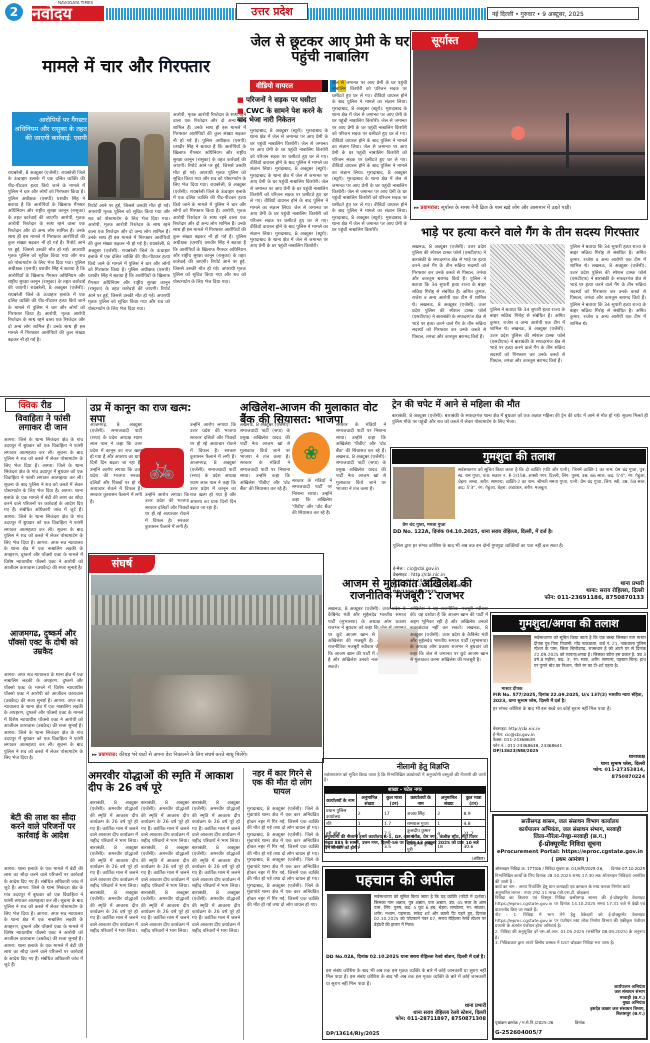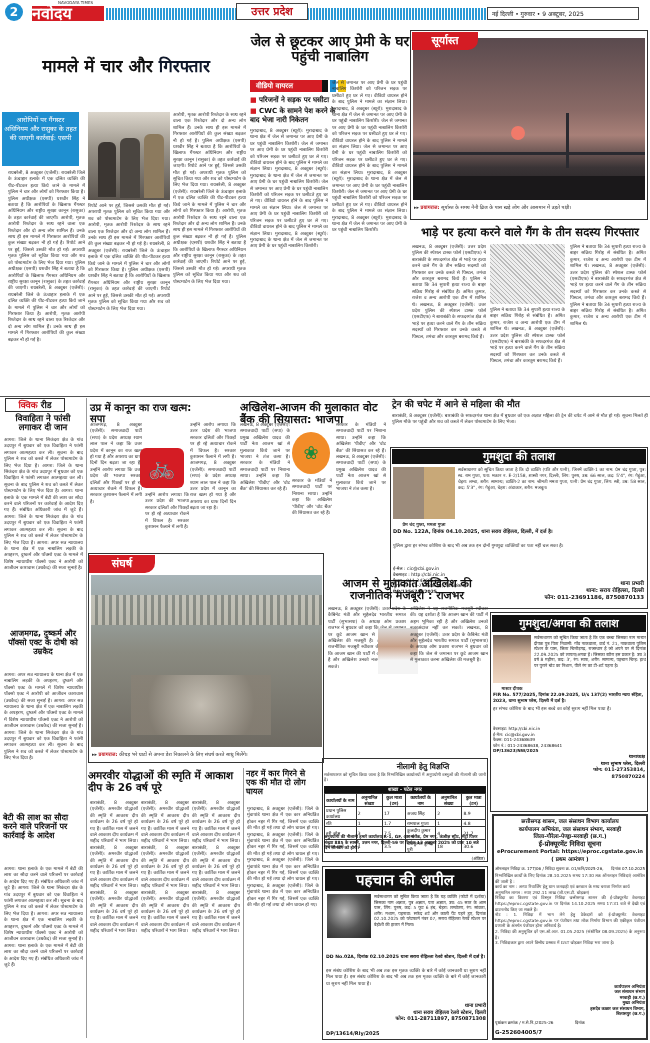--- a/index.html
+++ b/index.html
@@ -34,34 +34,34 @@
   <div class="abs brand">नवोदय टाइम्स</div>
   <div class="abs stripe"></div>
   <div class="abs state">उत्तर प्रदेश</div>
   <div class="abs dateline">नई दिल्ली • गुरुवार • 9 अक्टूबर, 2025</div>
 </div>
 
 <div class="abs h1" style="left:6px;top:38px;width:240px;font-size:17px;text-align:center">
   <br>
   <span>मामले में चार और </span><span style="color:#0f172a">गिरफ्तार</span>
 </div>
-<div class="abs" style="left:2px;top:112px;width:77px;height:54px;background:#1e8fd0;color:#fff;font-size:6.5px;line-height:9px;text-align:center;padding:4px 2px">आरोपियों पर गैंगस्टर अधिनियम और रासुका के तहत की जाएगी कार्रवाई: एसपी</div>
+<div class="abs" style="left:12px;top:112px;width:77px;height:54px;background:#1e8fd0;color:#fff;font-size:6.5px;line-height:9px;text-align:right;padding:4px 2px">आरोपियों पर गैंगस्टर अधिनियम और रासुका के तहत की जाएगी कार्रवाई: एसपी</div>
 <div class="abs txt" style="left:8px;top:170px;width:77px;height:228px"><span>रायबरेली, 8 अक्टूबर (एजेंसी): रायबरेली जिले के ऊंचाहार इलाके में एक दलित व्यक्ति की पीट-पीटकर हत्या किये जाने के मामले में पुलिस ने चार और लोगों को गिरफ्तार किया है।</span> <span>पुलिस अधीक्षक (एसपी) यशवीर सिंह ने बताया है कि आरोपियों के खिलाफ गैंगस्टर अधिनियम और राष्ट्रीय सुरक्षा कानून (रासुका) के तहत कार्रवाई की जाएगी।</span> <span>आरोपी, मृतक आरोपी रिश्तेदार के साथ रहने वाला एक रिश्तेदार और दो अन्य लोग शामिल हैं। उनके साथ ही इस मामले में गिरफ्तार आरोपियों की कुल संख्या बढ़कर नौ हो गई है।</span> <span>रिपोर्ट आने पर हुई, जिससे उसकी मौत हो गई। अपराधी मृतक पुलिस को सूचित किया गया और शव को पोस्टमार्टम के लिए भेज दिया गया।</span> <span>पुलिस अधीक्षक (एसपी) यशवीर सिंह ने बताया है कि आरोपियों के खिलाफ गैंगस्टर अधिनियम और राष्ट्रीय सुरक्षा कानून (रासुका) के तहत कार्रवाई की जाएगी।</span> <span>रायबरेली, 8 अक्टूबर (एजेंसी): रायबरेली जिले के ऊंचाहार इलाके में एक दलित व्यक्ति की पीट-पीटकर हत्या किये जाने के मामले में पुलिस ने चार और लोगों को गिरफ्तार किया है।</span> <span>आरोपी, मृतक आरोपी रिश्तेदार के साथ रहने वाला एक रिश्तेदार और दो अन्य लोग शामिल हैं। उनके साथ ही इस मामले में गिरफ्तार आरोपियों की कुल संख्या बढ़कर नौ हो गई है।</span></div>
 <div class="abs photo" style="left:88px;top:112px;width:82px;height:88px;background:linear-gradient(180deg,#dcd6cc 0,#9a948a 40%,#5a544e 100%)">
   <div class="abs" style="left:10px;top:30px;width:18px;height:55px;background:#3b3632;border-radius:6px 6px 0 0"></div>
   <div class="abs" style="left:32px;top:26px;width:20px;height:60px;background:#4a4540;border-radius:6px 6px 0 0"></div>
   <div class="abs" style="left:56px;top:22px;width:20px;height:64px;background:#8c7a5e;border-radius:6px 6px 0 0"></div>
 </div>
 <div class="abs txt" style="left:88px;top:203px;width:82px;height:195px"><span>रिपोर्ट आने पर हुई, जिससे उसकी मौत हो गई। अपराधी मृतक पुलिस को सूचित किया गया और शव को पोस्टमार्टम के लिए भेज दिया गया।</span> <span>आरोपी, मृतक आरोपी रिश्तेदार के साथ रहने वाला एक रिश्तेदार और दो अन्य लोग शामिल हैं। उनके साथ ही इस मामले में गिरफ्तार आरोपियों की कुल संख्या बढ़कर नौ हो गई है।</span> <span>रायबरेली, 8 अक्टूबर (एजेंसी): रायबरेली जिले के ऊंचाहार इलाके में एक दलित व्यक्ति की पीट-पीटकर हत्या किये जाने के मामले में पुलिस ने चार और लोगों को गिरफ्तार किया है।</span> <span>पुलिस अधीक्षक (एसपी) यशवीर सिंह ने बताया है कि आरोपियों के खिलाफ गैंगस्टर अधिनियम और राष्ट्रीय सुरक्षा कानून (रासुका) के तहत कार्रवाई की जाएगी।</span> <span>रिपोर्ट आने पर हुई, जिससे उसकी मौत हो गई। अपराधी मृतक पुलिस को सूचित किया गया और शव को पोस्टमार्टम के लिए भेज दिया गया।</span></div>
 <div class="abs txt" style="left:173px;top:112px;width:73px;height:286px"><span>आरोपी, मृतक आरोपी रिश्तेदार के साथ रहने वाला एक रिश्तेदार और दो अन्य लोग शामिल हैं। उनके साथ ही इस मामले में गिरफ्तार आरोपियों की कुल संख्या बढ़कर नौ हो गई है।</span> <span>पुलिस अधीक्षक (एसपी) यशवीर सिंह ने बताया है कि आरोपियों के खिलाफ गैंगस्टर अधिनियम और राष्ट्रीय सुरक्षा कानून (रासुका) के तहत कार्रवाई की जाएगी।</span> <span>रिपोर्ट आने पर हुई, जिससे उसकी मौत हो गई। अपराधी मृतक पुलिस को सूचित किया गया और शव को पोस्टमार्टम के लिए भेज दिया गया।</span> <span>रायबरेली, 8 अक्टूबर (एजेंसी): रायबरेली जिले के ऊंचाहार इलाके में एक दलित व्यक्ति की पीट-पीटकर हत्या किये जाने के मामले में पुलिस ने चार और लोगों को गिरफ्तार किया है।</span> <span>आरोपी, मृतक आरोपी रिश्तेदार के साथ रहने वाला एक रिश्तेदार और दो अन्य लोग शामिल हैं। उनके साथ ही इस मामले में गिरफ्तार आरोपियों की कुल संख्या बढ़कर नौ हो गई है।</span> <span>पुलिस अधीक्षक (एसपी) यशवीर सिंह ने बताया है कि आरोपियों के खिलाफ गैंगस्टर अधिनियम और राष्ट्रीय सुरक्षा कानून (रासुका) के तहत कार्रवाई की जाएगी।</span> <span>रिपोर्ट आने पर हुई, जिससे उसकी मौत हो गई। अपराधी मृतक पुलिस को सूचित किया गया और शव को पोस्टमार्टम के लिए भेज दिया गया।</span></div>
 
 <div class="abs h1" style="left:250px;top:34px;width:160px;font-size:14px;text-align:center">जेल से छूटकर आए प्रेमी के घर पहुंची नाबालिग</div>
 <div class="abs" style="left:250px;top:80px;width:82px;height:12px;background:#d41c24;color:#fff;font-size:7px;font-weight:bold;padding-left:6px;line-height:12px">वीडियो वायरल</div>
 <div class="abs" style="left:322px;top:80px;width:24px;height:12px;background:linear-gradient(90deg,#111 0 6px,#fff 6px 8px,#1e8fd0 8px 14px,#fff 14px 16px,#f1c40f 16px 24px)"></div>
-<div class="abs" style="left:250px;top:96px;width:96px;font-size:7px;font-weight:bold;line-height:9px">
+<div class="abs" style="left:237px;top:96px;width:96px;font-size:7px;font-weight:bold;line-height:9px">
   <div style="margin-bottom:2px"><span style="color:#d41c24">■ </span><span>परिजनों ने सड़क पर घसीटा</span></div>
   <div><span style="color:#d41c24">■ </span><span>CWC के सामने पेश करने के बाद भेजा नारी निकेतन</span></div>
 </div>
 <div class="abs txt" style="left:250px;top:128px;width:78px;height:268px"><span>मुरादाबाद, 8 अक्टूबर (ब्यूरो): मुरादाबाद के थाना क्षेत्र में जेल से जमानत पर आए प्रेमी के घर पहुंची नाबालिग किशोरी।</span> <span>जेल से जमानत पर आए प्रेमी के घर पहुंची नाबालिग किशोरी को परिजन सड़क पर घसीटते हुए घर ले गए। वीडियो वायरल होने के बाद पुलिस ने मामले का संज्ञान लिया।</span> <span>मुरादाबाद, 8 अक्टूबर (ब्यूरो): मुरादाबाद के थाना क्षेत्र में जेल से जमानत पर आए प्रेमी के घर पहुंची नाबालिग किशोरी।</span> <span>जेल से जमानत पर आए प्रेमी के घर पहुंची नाबालिग किशोरी को परिजन सड़क पर घसीटते हुए घर ले गए। वीडियो वायरल होने के बाद पुलिस ने मामले का संज्ञान लिया।</span> <span>जेल से जमानत पर आए प्रेमी के घर पहुंची नाबालिग किशोरी को परिजन सड़क पर घसीटते हुए घर ले गए। वीडियो वायरल होने के बाद पुलिस ने मामले का संज्ञान लिया।</span> <span>मुरादाबाद, 8 अक्टूबर (ब्यूरो): मुरादाबाद के थाना क्षेत्र में जेल से जमानत पर आए प्रेमी के घर पहुंची नाबालिग किशोरी।</span></div>
 <div class="abs txt" style="left:332px;top:80px;width:75px;height:316px"><span>जेल से जमानत पर आए प्रेमी के घर पहुंची नाबालिग किशोरी को परिजन सड़क पर घसीटते हुए घर ले गए। वीडियो वायरल होने के बाद पुलिस ने मामले का संज्ञान लिया।</span> <span>मुरादाबाद, 8 अक्टूबर (ब्यूरो): मुरादाबाद के थाना क्षेत्र में जेल से जमानत पर आए प्रेमी के घर पहुंची नाबालिग किशोरी।</span> <span>जेल से जमानत पर आए प्रेमी के घर पहुंची नाबालिग किशोरी को परिजन सड़क पर घसीटते हुए घर ले गए। वीडियो वायरल होने के बाद पुलिस ने मामले का संज्ञान लिया।</span> <span>जेल से जमानत पर आए प्रेमी के घर पहुंची नाबालिग किशोरी को परिजन सड़क पर घसीटते हुए घर ले गए। वीडियो वायरल होने के बाद पुलिस ने मामले का संज्ञान लिया।</span> <span>मुरादाबाद, 8 अक्टूबर (ब्यूरो): मुरादाबाद के थाना क्षेत्र में जेल से जमानत पर आए प्रेमी के घर पहुंची नाबालिग किशोरी।</span> <span>जेल से जमानत पर आए प्रेमी के घर पहुंची नाबालिग किशोरी को परिजन सड़क पर घसीटते हुए घर ले गए। वीडियो वायरल होने के बाद पुलिस ने मामले का संज्ञान लिया।</span> <span>मुरादाबाद, 8 अक्टूबर (ब्यूरो): मुरादाबाद के थाना क्षेत्र में जेल से जमानत पर आए प्रेमी के घर पहुंची नाबालिग किशोरी।</span></div>
 
 <div class="abs box" style="left:410px;top:30px;width:238px;height:190px"></div>
 <div class="abs photo" style="left:413px;top:38px;width:232px;height:162px;background:linear-gradient(180deg,#5a4a4e 0%,#8a6a66 45%,#a88078 60%,#3a3436 80%,#1e1c1e 100%)">
   <div class="abs" style="left:98px;top:88px;width:14px;height:14px;border-radius:50%;background:#f07a6a"></div>
   <div class="abs" style="left:0;top:114px;width:232px;height:3px;background:#2a2a30"></div>
@@ -77,21 +77,21 @@
 <div class="abs txt" style="left:490px;top:307px;width:75px;height:86px"><span>पुलिस ने बताया कि 34 सुपारी हत्या राज्य के बाहर सक्रिय गिरोह से संबंधित है। अमित कुमार, राजेश व अन्य आरोपी एक टीम में शामिल थे।</span> <span>लखनऊ, 8 अक्टूबर (एजेंसी): उत्तर प्रदेश पुलिस की स्पेशल टास्क फोर्स (एसटीएफ) ने बाराबंकी के सफदरगंज क्षेत्र से भाड़े पर हत्या करने वाले गैंग के तीन सक्रिय सदस्यों को गिरफ्तार कर उनके कब्जे से पिस्टल, तमंचा और कारतूस बरामद किये हैं।</span></div>
 <div class="abs txt" style="left:570px;top:244px;width:76px;height:148px"><span>पुलिस ने बताया कि 34 सुपारी हत्या राज्य के बाहर सक्रिय गिरोह से संबंधित है। अमित कुमार, राजेश व अन्य आरोपी एक टीम में शामिल थे।</span> <span>लखनऊ, 8 अक्टूबर (एजेंसी): उत्तर प्रदेश पुलिस की स्पेशल टास्क फोर्स (एसटीएफ) ने बाराबंकी के सफदरगंज क्षेत्र से भाड़े पर हत्या करने वाले गैंग के तीन सक्रिय सदस्यों को गिरफ्तार कर उनके कब्जे से पिस्टल, तमंचा और कारतूस बरामद किये हैं।</span> <span>पुलिस ने बताया कि 34 सुपारी हत्या राज्य के बाहर सक्रिय गिरोह से संबंधित है। अमित कुमार, राजेश व अन्य आरोपी एक टीम में शामिल थे।</span></div>
 
 <div class="abs hsep" style="left:0;top:396px;width:650px"></div>
 
 <div class="abs box" style="left:5px;top:398px;width:60px;height:14px;font-size:9px;font-weight:bold;text-align:center;line-height:13px"><span style="color:#d41c24">क्विक</span> <span>रीड</span></div>
 <div class="abs h1" style="left:3px;top:414px;width:80px;font-size:8.5px;text-align:center">विवाहिता ने फांसी लगाकर दी जान</div>
 <div class="abs txt" style="left:4px;top:437px;width:79px;height:187px"><span>आगरा: जिले के थाना सिकंदरा क्षेत्र के गांव उदयपुर में बुधवार को एक विवाहिता ने फांसी लगाकर आत्महत्या कर ली। सूचना के बाद पुलिस ने शव को कब्जे में लेकर पोस्टमार्टम के लिए भेज दिया है।</span> <span>आगरा: जिले के थाना सिकंदरा क्षेत्र के गांव उदयपुर में बुधवार को एक विवाहिता ने फांसी लगाकर आत्महत्या कर ली। सूचना के बाद पुलिस ने शव को कब्जे में लेकर पोस्टमार्टम के लिए भेज दिया है।</span> <span>आगरा: थाना इलाके के एक मामले में बेटी की लाश का सौदा करने वाले परिजनों पर कार्रवाई के आदेश दिए गए हैं। संबंधित अधिकारी जांच में जुटे हैं।</span> <span>आगरा: जिले के थाना सिकंदरा क्षेत्र के गांव उदयपुर में बुधवार को एक विवाहिता ने फांसी लगाकर आत्महत्या कर ली। सूचना के बाद पुलिस ने शव को कब्जे में लेकर पोस्टमार्टम के लिए भेज दिया है।</span> <span>आगरा: अपर सत्र न्यायालय के थाना क्षेत्र में एक नाबालिग लड़की के अपहरण, दुष्कर्म और पॉक्सो एक्ट के मामले में विशेष न्यायाधीश पॉक्सो एक्ट ने आरोपी को आजीवन कारावास (उम्रकैद) की सजा सुनाई है।</span></div>
 <div class="abs h1" style="left:3px;top:630px;width:80px;font-size:8px;text-align:center">आजमगढ, दुष्कर्म और पॉक्सो एक्ट के दोषी को उम्रकैद</div>
 <div class="abs txt" style="left:4px;top:672px;width:79px;height:140px"><span>आगरा: अपर सत्र न्यायालय के थाना क्षेत्र में एक नाबालिग लड़की के अपहरण, दुष्कर्म और पॉक्सो एक्ट के मामले में विशेष न्यायाधीश पॉक्सो एक्ट ने आरोपी को आजीवन कारावास (उम्रकैद) की सजा सुनाई है।</span> <span>आगरा: अपर सत्र न्यायालय के थाना क्षेत्र में एक नाबालिग लड़की के अपहरण, दुष्कर्म और पॉक्सो एक्ट के मामले में विशेष न्यायाधीश पॉक्सो एक्ट ने आरोपी को आजीवन कारावास (उम्रकैद) की सजा सुनाई है।</span> <span>आगरा: जिले के थाना सिकंदरा क्षेत्र के गांव उदयपुर में बुधवार को एक विवाहिता ने फांसी लगाकर आत्महत्या कर ली। सूचना के बाद पुलिस ने शव को कब्जे में लेकर पोस्टमार्टम के लिए भेज दिया है।</span></div>
-<div class="abs h1" style="left:3px;top:814px;width:80px;font-size:8px;">बेटी की लाश का सौदा करने वाले परिजनों पर कार्रवाई के आदेश</div>
+<div class="abs h1" style="left:3px;top:814px;width:80px;font-size:8px;text-align:center">बेटी की लाश का सौदा करने वाले परिजनों पर कार्रवाई के आदेश</div>
 <div class="abs txt" style="left:4px;top:866px;width:79px;height:172px"><span>आगरा: थाना इलाके के एक मामले में बेटी की लाश का सौदा करने वाले परिजनों पर कार्रवाई के आदेश दिए गए हैं। संबंधित अधिकारी जांच में जुटे हैं।</span> <span>आगरा: जिले के थाना सिकंदरा क्षेत्र के गांव उदयपुर में बुधवार को एक विवाहिता ने फांसी लगाकर आत्महत्या कर ली। सूचना के बाद पुलिस ने शव को कब्जे में लेकर पोस्टमार्टम के लिए भेज दिया है।</span> <span>आगरा: अपर सत्र न्यायालय के थाना क्षेत्र में एक नाबालिग लड़की के अपहरण, दुष्कर्म और पॉक्सो एक्ट के मामले में विशेष न्यायाधीश पॉक्सो एक्ट ने आरोपी को आजीवन कारावास (उम्रकैद) की सजा सुनाई है।</span> <span>आगरा: थाना इलाके के एक मामले में बेटी की लाश का सौदा करने वाले परिजनों पर कार्रवाई के आदेश दिए गए हैं। संबंधित अधिकारी जांच में जुटे हैं।</span></div>
 <div class="abs colsep" style="left:86px;top:398px;height:640px"></div>
 
 <div class="abs h1" style="left:90px;top:402px;width:105px;font-size:10px">उप्र में कानून का राज खत्म: सपा</div>
 <div class="abs txt" style="left:90px;top:422px;width:52px;height:120px"><span>आजमगढ़, 8 अक्टूबर (एजेंसी): समाजवादी पार्टी (सपा) के प्रदेश अध्यक्ष श्याम लाल पाल ने कहा कि उत्तर प्रदेश में कानून का राज खत्म हो गया है और अपराध का ग्राफ दिनों दिन बढ़ता जा रहा है।</span> <span>उन्होंने आरोप लगाया कि उत्तर प्रदेश की भाजपा सरकार दलितों और पिछड़ों पर हो रहे अत्याचार रोकने में विफल है। सरकार कुशासन फैलाने में लगी है।</span></div>
 <div class="abs" style="left:140px;top:448px;width:44px;height:40px;background:#d41c24;border-radius:6px;color:#fff;font-size:22px;text-align:center;line-height:40px">🚲</div>
 <div class="abs txt" style="left:190px;top:422px;width:46px;height:120px"><span>उन्होंने आरोप लगाया कि उत्तर प्रदेश की भाजपा सरकार दलितों और पिछड़ों पर हो रहे अत्याचार रोकने में विफल है। सरकार कुशासन फैलाने में लगी है।</span> <span>आजमगढ़, 8 अक्टूबर (एजेंसी): समाजवादी पार्टी (सपा) के प्रदेश अध्यक्ष श्याम लाल पाल ने कहा कि उत्तर प्रदेश में कानून का राज खत्म हो गया है और अपराध का ग्राफ दिनों दिन बढ़ता जा रहा है।</span></div>
 <div class="abs txt" style="left:145px;top:492px;width:44px;height:50px"><span>उन्होंने आरोप लगाया कि उत्तर प्रदेश की भाजपा सरकार दलितों और पिछड़ों पर हो रहे अत्याचार रोकने में विफल है। सरकार कुशासन फैलाने में लगी है।</span></div>
 
 <div class="abs h1" style="left:240px;top:402px;width:150px;font-size:11px">अखिलेश-आजम की मुलाकात वोट बैंक की सियासत: भाजपा</div>
@@ -155,21 +155,21 @@
   <div>थाना सुभाष प्लेस, दिल्ली</div>
   <div>फोन: 011-27353814, 8750870224</div>
 </div>
 
 <div class="abs h1" style="left:88px;top:770px;width:150px;font-size:10.5px">अमरवीर योद्धाओं की स्मृति में आकाश दीप के 26 वर्ष पूरे</div>
 <div class="abs txt" style="left:90px;top:800px;width:48px;height:238px"><span>बाराबंकी, 8 अक्टूबर (एजेंसी): अमरवीर योद्धाओं की स्मृति में आकाश दीप कार्यक्रम के 26 वर्ष पूरे हो गए हैं। कार्तिक मास में जलने वाले आकाश दीप कार्यक्रम में शहीद परिवारों ने भाग लिया।</span> <span>बाराबंकी, 8 अक्टूबर (एजेंसी): अमरवीर योद्धाओं की स्मृति में आकाश दीप कार्यक्रम के 26 वर्ष पूरे हो गए हैं। कार्तिक मास में जलने वाले आकाश दीप कार्यक्रम में शहीद परिवारों ने भाग लिया।</span> <span>बाराबंकी, 8 अक्टूबर (एजेंसी): अमरवीर योद्धाओं की स्मृति में आकाश दीप कार्यक्रम के 26 वर्ष पूरे हो गए हैं। कार्तिक मास में जलने वाले आकाश दीप कार्यक्रम में शहीद परिवारों ने भाग लिया।</span></div>
 <div class="abs txt" style="left:141px;top:800px;width:48px;height:238px"><span>बाराबंकी, 8 अक्टूबर (एजेंसी): अमरवीर योद्धाओं की स्मृति में आकाश दीप कार्यक्रम के 26 वर्ष पूरे हो गए हैं। कार्तिक मास में जलने वाले आकाश दीप कार्यक्रम में शहीद परिवारों ने भाग लिया।</span> <span>बाराबंकी, 8 अक्टूबर (एजेंसी): अमरवीर योद्धाओं की स्मृति में आकाश दीप कार्यक्रम के 26 वर्ष पूरे हो गए हैं। कार्तिक मास में जलने वाले आकाश दीप कार्यक्रम में शहीद परिवारों ने भाग लिया।</span> <span>बाराबंकी, 8 अक्टूबर (एजेंसी): अमरवीर योद्धाओं की स्मृति में आकाश दीप कार्यक्रम के 26 वर्ष पूरे हो गए हैं। कार्तिक मास में जलने वाले आकाश दीप कार्यक्रम में शहीद परिवारों ने भाग लिया।</span></div>
 <div class="abs txt" style="left:192px;top:800px;width:48px;height:238px"><span>बाराबंकी, 8 अक्टूबर (एजेंसी): अमरवीर योद्धाओं की स्मृति में आकाश दीप कार्यक्रम के 26 वर्ष पूरे हो गए हैं। कार्तिक मास में जलने वाले आकाश दीप कार्यक्रम में शहीद परिवारों ने भाग लिया।</span> <span>बाराबंकी, 8 अक्टूबर (एजेंसी): अमरवीर योद्धाओं की स्मृति में आकाश दीप कार्यक्रम के 26 वर्ष पूरे हो गए हैं। कार्तिक मास में जलने वाले आकाश दीप कार्यक्रम में शहीद परिवारों ने भाग लिया।</span> <span>बाराबंकी, 8 अक्टूबर (एजेंसी): अमरवीर योद्धाओं की स्मृति में आकाश दीप कार्यक्रम के 26 वर्ष पूरे हो गए हैं। कार्तिक मास में जलने वाले आकाश दीप कार्यक्रम में शहीद परिवारों ने भाग लिया।</span></div>
 
 <div class="abs colsep" style="left:243px;top:768px;height:272px"></div>
-<div class="abs h1" style="left:246px;top:770px;width:72px;font-size:8px;text-align:left">नहर में कार गिरने से एक की मौत दो लोग घायल</div>
+<div class="abs h1" style="left:246px;top:770px;width:72px;font-size:8px;text-align:center">नहर में कार गिरने से एक की मौत दो लोग घायल</div>
 <div class="abs txt" style="left:247px;top:806px;width:72px;height:232px"><span>मुरादाबाद, 8 अक्टूबर (एजेंसी): जिले के मुंडापांडे थाना क्षेत्र में एक कार अनियंत्रित होकर नहर में गिर गई, जिसमें एक व्यक्ति की मौत हो गई तथा दो लोग घायल हो गए।</span> <span>मुरादाबाद, 8 अक्टूबर (एजेंसी): जिले के मुंडापांडे थाना क्षेत्र में एक कार अनियंत्रित होकर नहर में गिर गई, जिसमें एक व्यक्ति की मौत हो गई तथा दो लोग घायल हो गए।</span> <span>मुरादाबाद, 8 अक्टूबर (एजेंसी): जिले के मुंडापांडे थाना क्षेत्र में एक कार अनियंत्रित होकर नहर में गिर गई, जिसमें एक व्यक्ति की मौत हो गई तथा दो लोग घायल हो गए।</span> <span>मुरादाबाद, 8 अक्टूबर (एजेंसी): जिले के मुंडापांडे थाना क्षेत्र में एक कार अनियंत्रित होकर नहर में गिर गई, जिसमें एक व्यक्ति की मौत हो गई तथा दो लोग घायल हो गए।</span></div>
 
 <div class="abs box" style="left:322px;top:758px;width:166px;height:104px"></div>
 <div class="abs" style="left:360px;top:761px;width:126px;font-size:7.5px;font-weight:bold;text-align:center">नीलामी हेतु विज्ञप्ति</div>
 <div class="abs txt" style="left:324px;top:772px;width:162px;height:13px;font-size:4.2px;line-height:5px">सर्वसाधारण को सूचित किया जाता है कि निम्नलिखित कार्यालयों में अनुपयोगी वस्तुओं की नीलामी की जानी है।</div>
 <div class="abs blackbar" style="left:324px;top:786px;width:162px;height:7px;font-size:5px;line-height:7px">शाखा - पटेल नगर</div>
 <table class="abs" style="left:324px;top:793px;width:162px">
   <tbody>
       <tr>
     <th>कार्यालयों के नाम</th>

